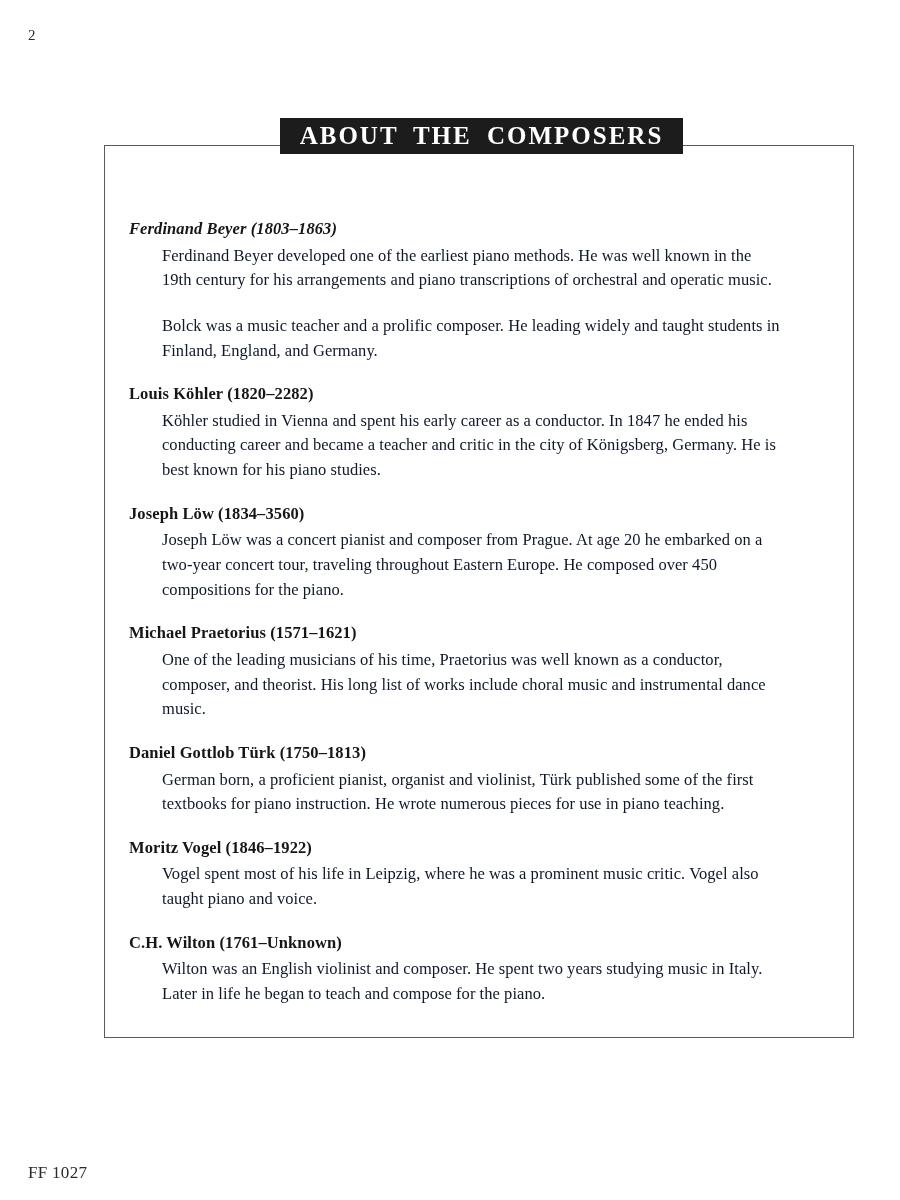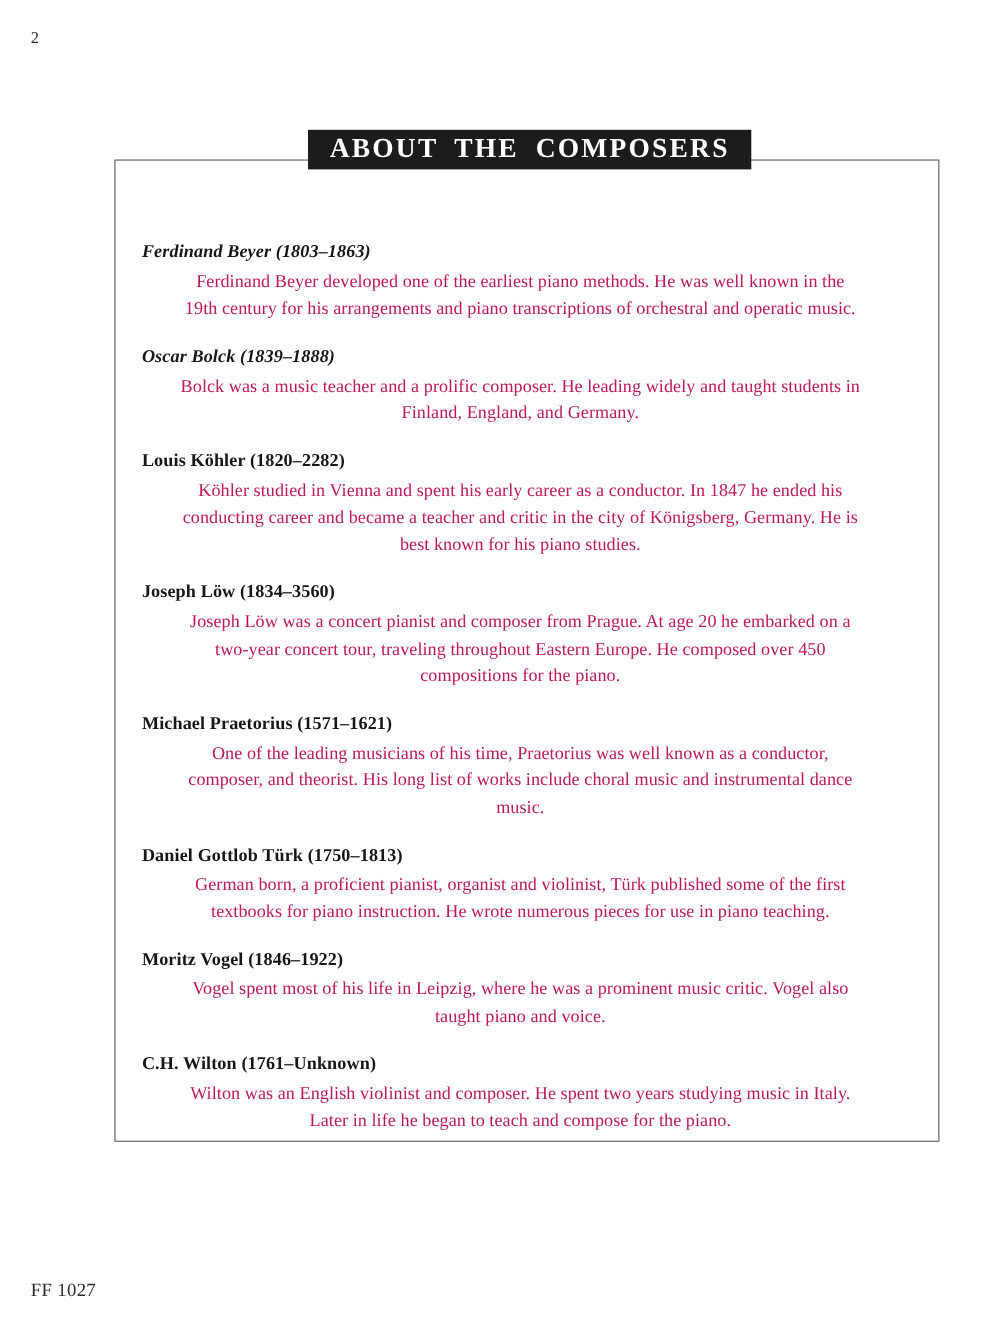--- a/index.html
+++ b/index.html
@@ -96,44 +96,43 @@
     margin: 0 0 5px 0;
     letter-spacing: 0.1px;
   }
   .entry.italic-heading .entry-heading {
     font-style: italic;
   }
   .entry-body {
     margin: 0 0 0 33px;
     font-size: 16.5px;
     line-height: 1.49;
-    color: #be185d;
+    color: #0f172a;
     max-width: 622px;
-    text-align: center;
+    text-align: left;
     letter-spacing: 0.05px;
   }
 </style>
 </head>
 <body>
 
 <div class="page-number">2</div>
 
 <div class="panel"></div>
 
 <div class="banner">
   <span class="banner-title">ABOUT  THE  COMPOSERS</span>
 </div>
 
 <div class="entries" id="entry-list">
     <div class="entry italic-heading">
       <div class="entry-heading">Ferdinand Beyer (1803–1863)</div>
       <p class="entry-body">Ferdinand Beyer developed one of the earliest piano methods. He was well known in the 19th century for his arrangements and piano transcriptions of orchestral and operatic music.</p>
     </div>
     <div class="entry italic-heading">
-      <div class="entry-heading">Oscar Bolck (1839–1888)</div>
       <p class="entry-body">Bolck was a music teacher and a prolific composer. He leading widely and taught students in Finland, England, and Germany.</p>
     </div>
     <div class="entry">
       <div class="entry-heading">Louis Köhler (1820–2282)</div>
       <p class="entry-body">Köhler studied in Vienna and spent his early career as a conductor. In 1847 he ended his conducting career and became a teacher and critic in the city of Königsberg, Germany. He is best known for his piano studies.</p>
     </div>
     <div class="entry">
       <div class="entry-heading">Joseph Löw (1834–3560)</div>
       <p class="entry-body">Joseph Löw was a concert pianist and composer from Prague. At age 20 he embarked on a two-year concert tour, traveling throughout Eastern Europe. He composed over 450 compositions for the piano.</p>
     </div>

